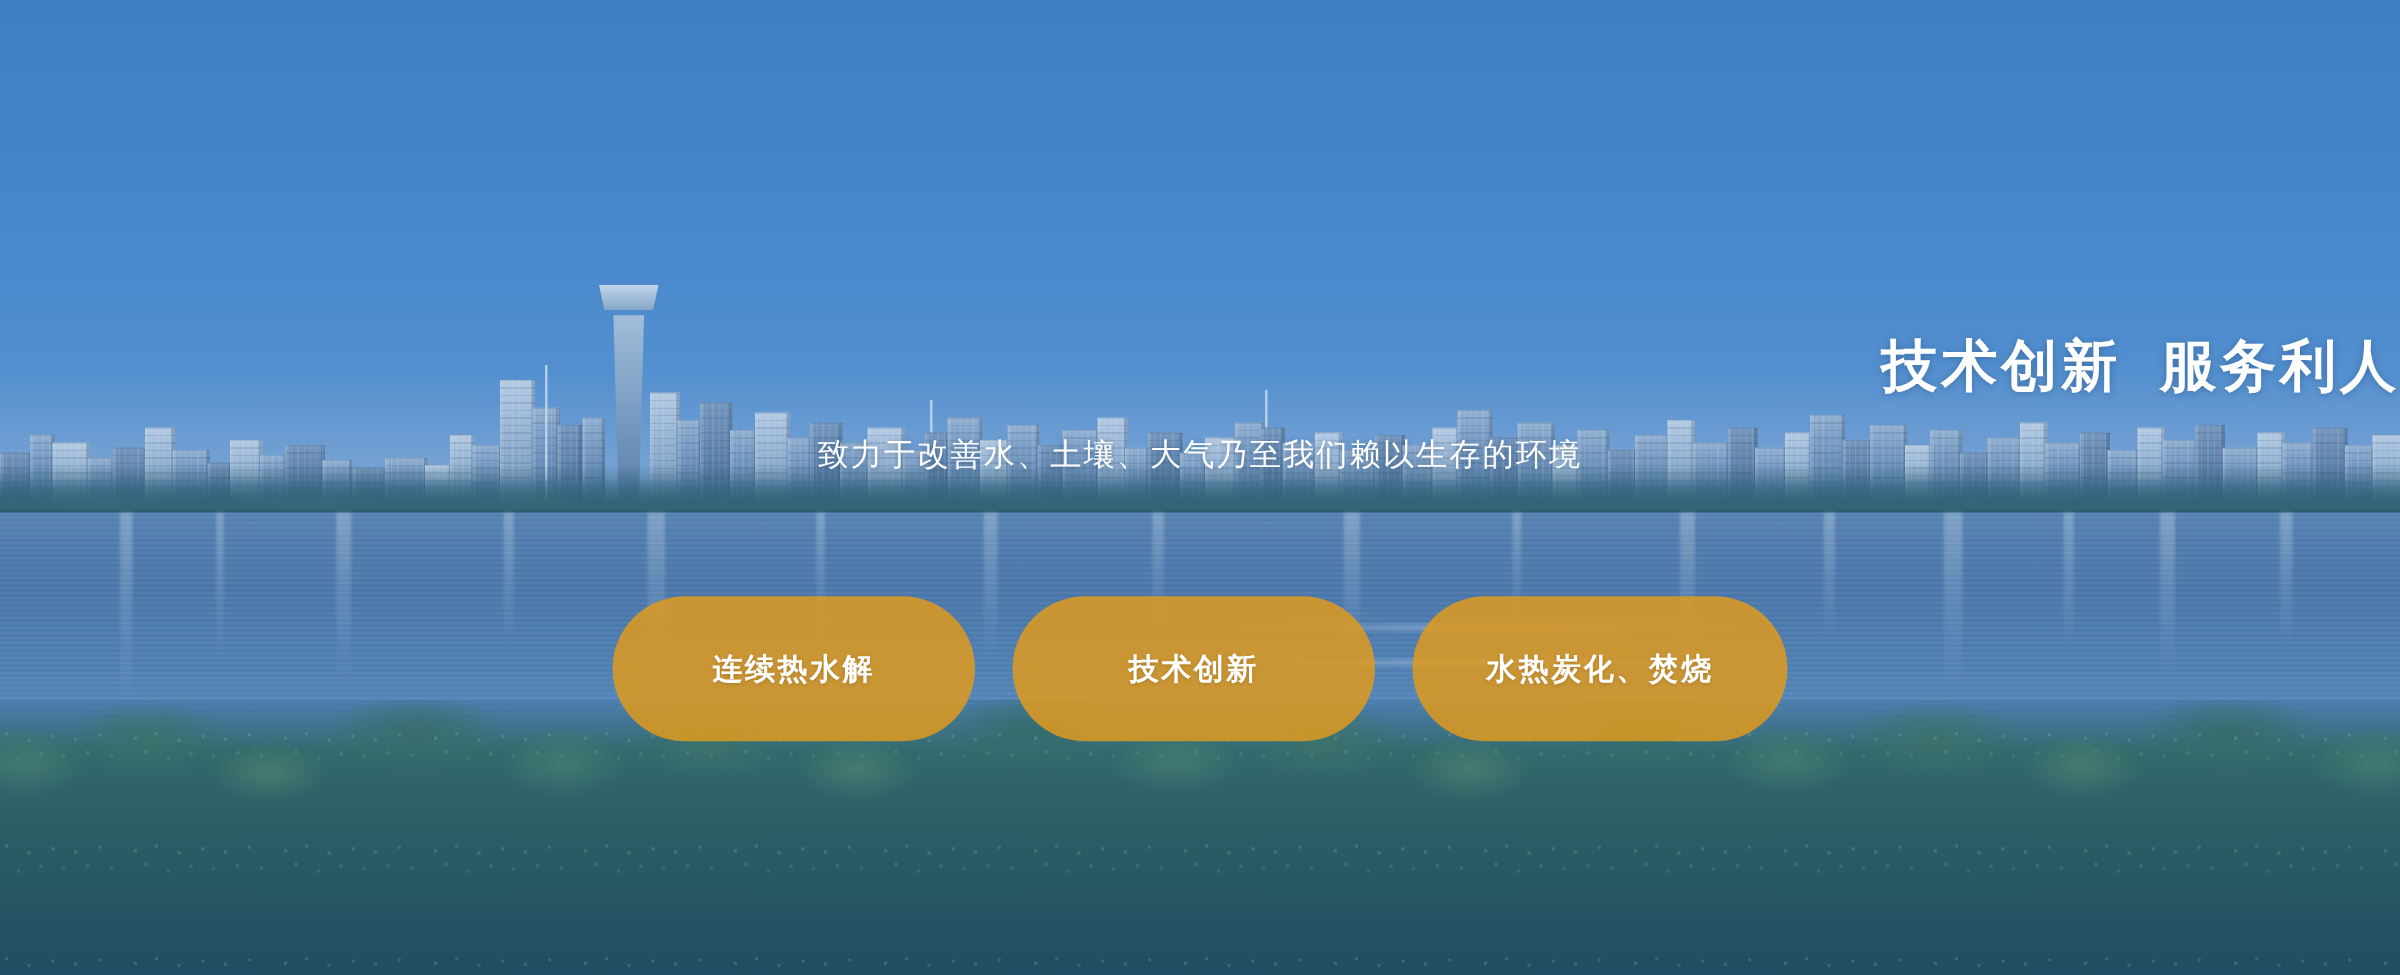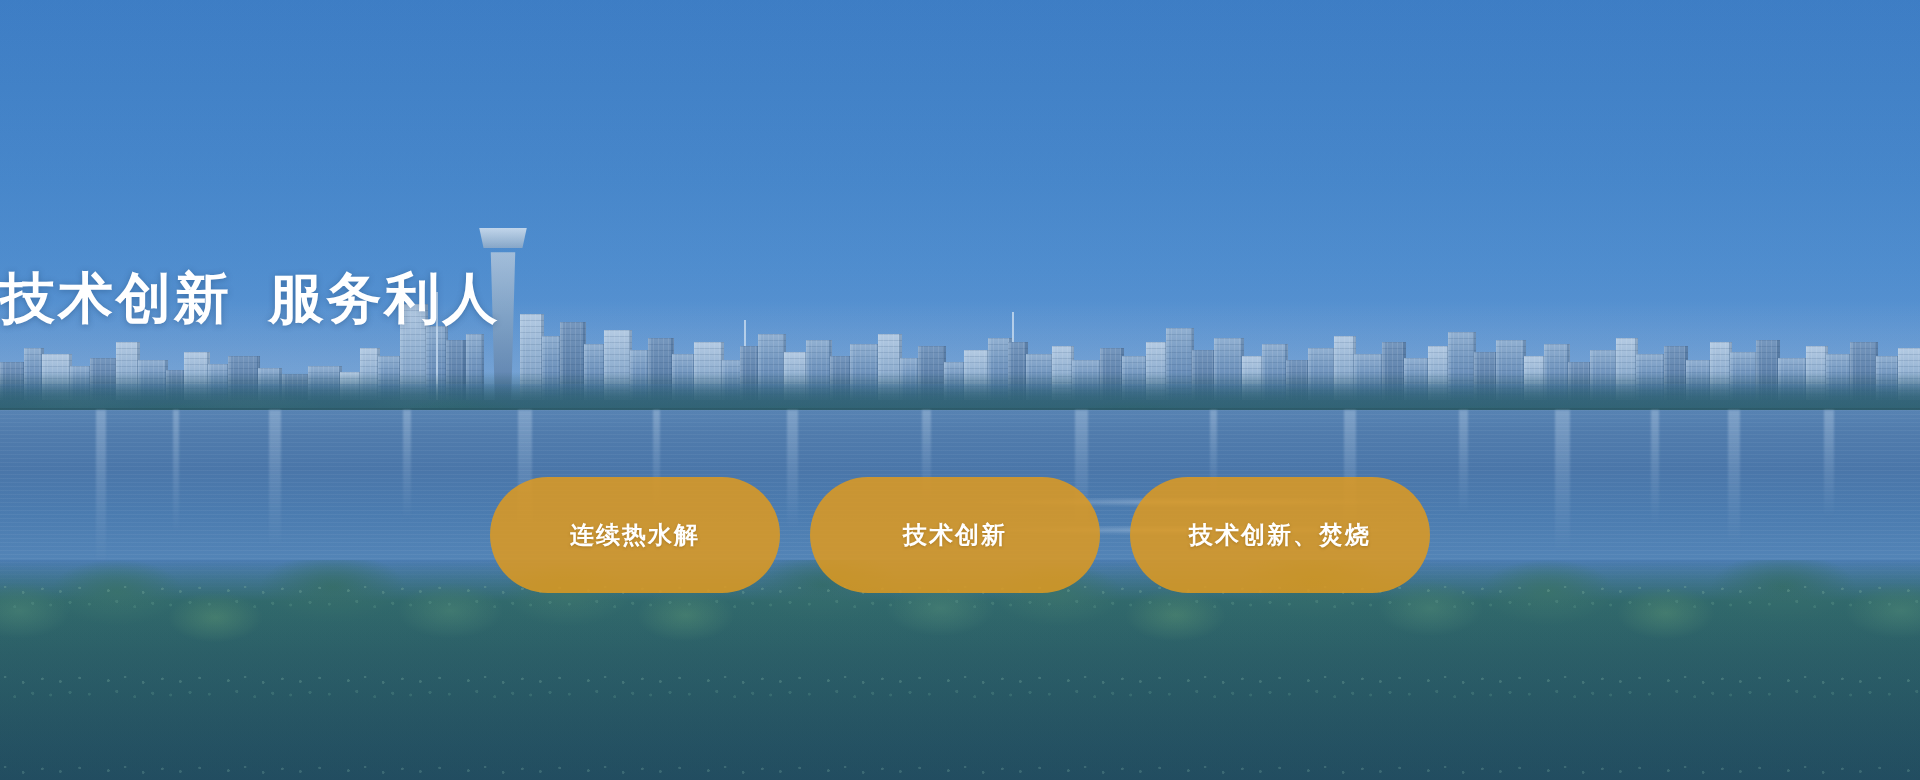--- a/index.html
+++ b/index.html
@@ -293,23 +293,23 @@
     align-items: center;
   }
 
   .hero-title {
     margin: 0;
     padding: 0;
     position: absolute;
     top: 266px;
     left: 0;
     width: 100%;
-    text-align: left;
+    text-align: right;
     color: #ffffff;
-    font-size: 55px;
+    font-size: 45px;
     font-weight: bold;
     letter-spacing: 3px;
     line-height: 1.18;
     text-shadow: 0 1px 6px rgba(20,55,95,0.35);
     white-space: pre;
   }
 
   .hero-subtitle {
     margin: 0;
     padding: 0;
@@ -496,21 +496,22 @@
     </div>
 
     <div class="mangrove"></div>
     <div class="grade"></div>
   </div>
 
   <div class="content">
 
     <h1 class="hero-title">技术创新  服务利人</h1>
 
+    <p class="hero-subtitle">致力于改善水、土壤、大气乃至我们赖以生存的环境</p>
 
     <div class="pill-row">
       <button class="pill">连续热水解</button>
       <button class="pill">技术创新</button>
-      <button class="pill wide">技术创新、焚烧</button>
+      <button class="pill wide">水热炭化、焚烧</button>
     </div>
 
   </div>
 </div>
 
 </body></html>

